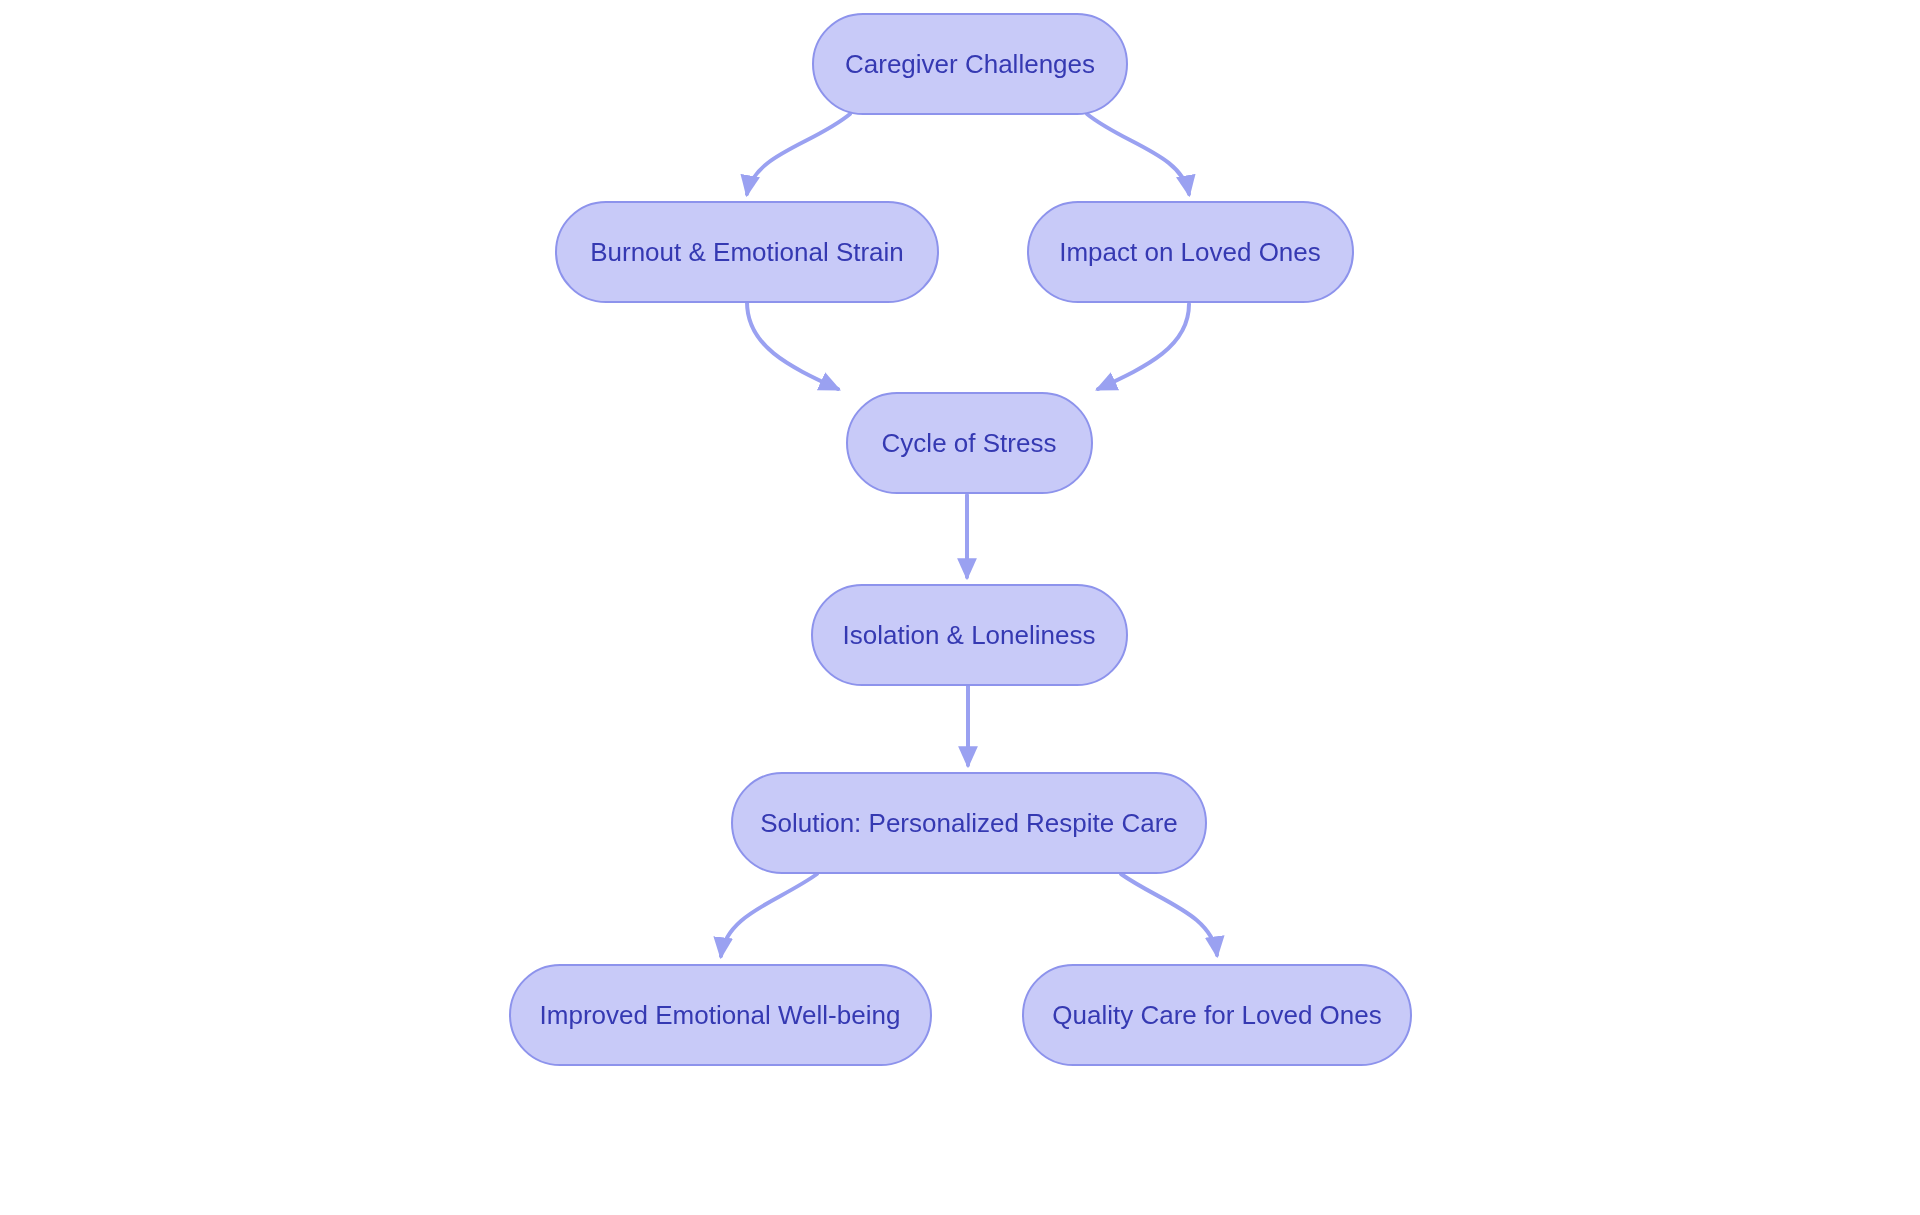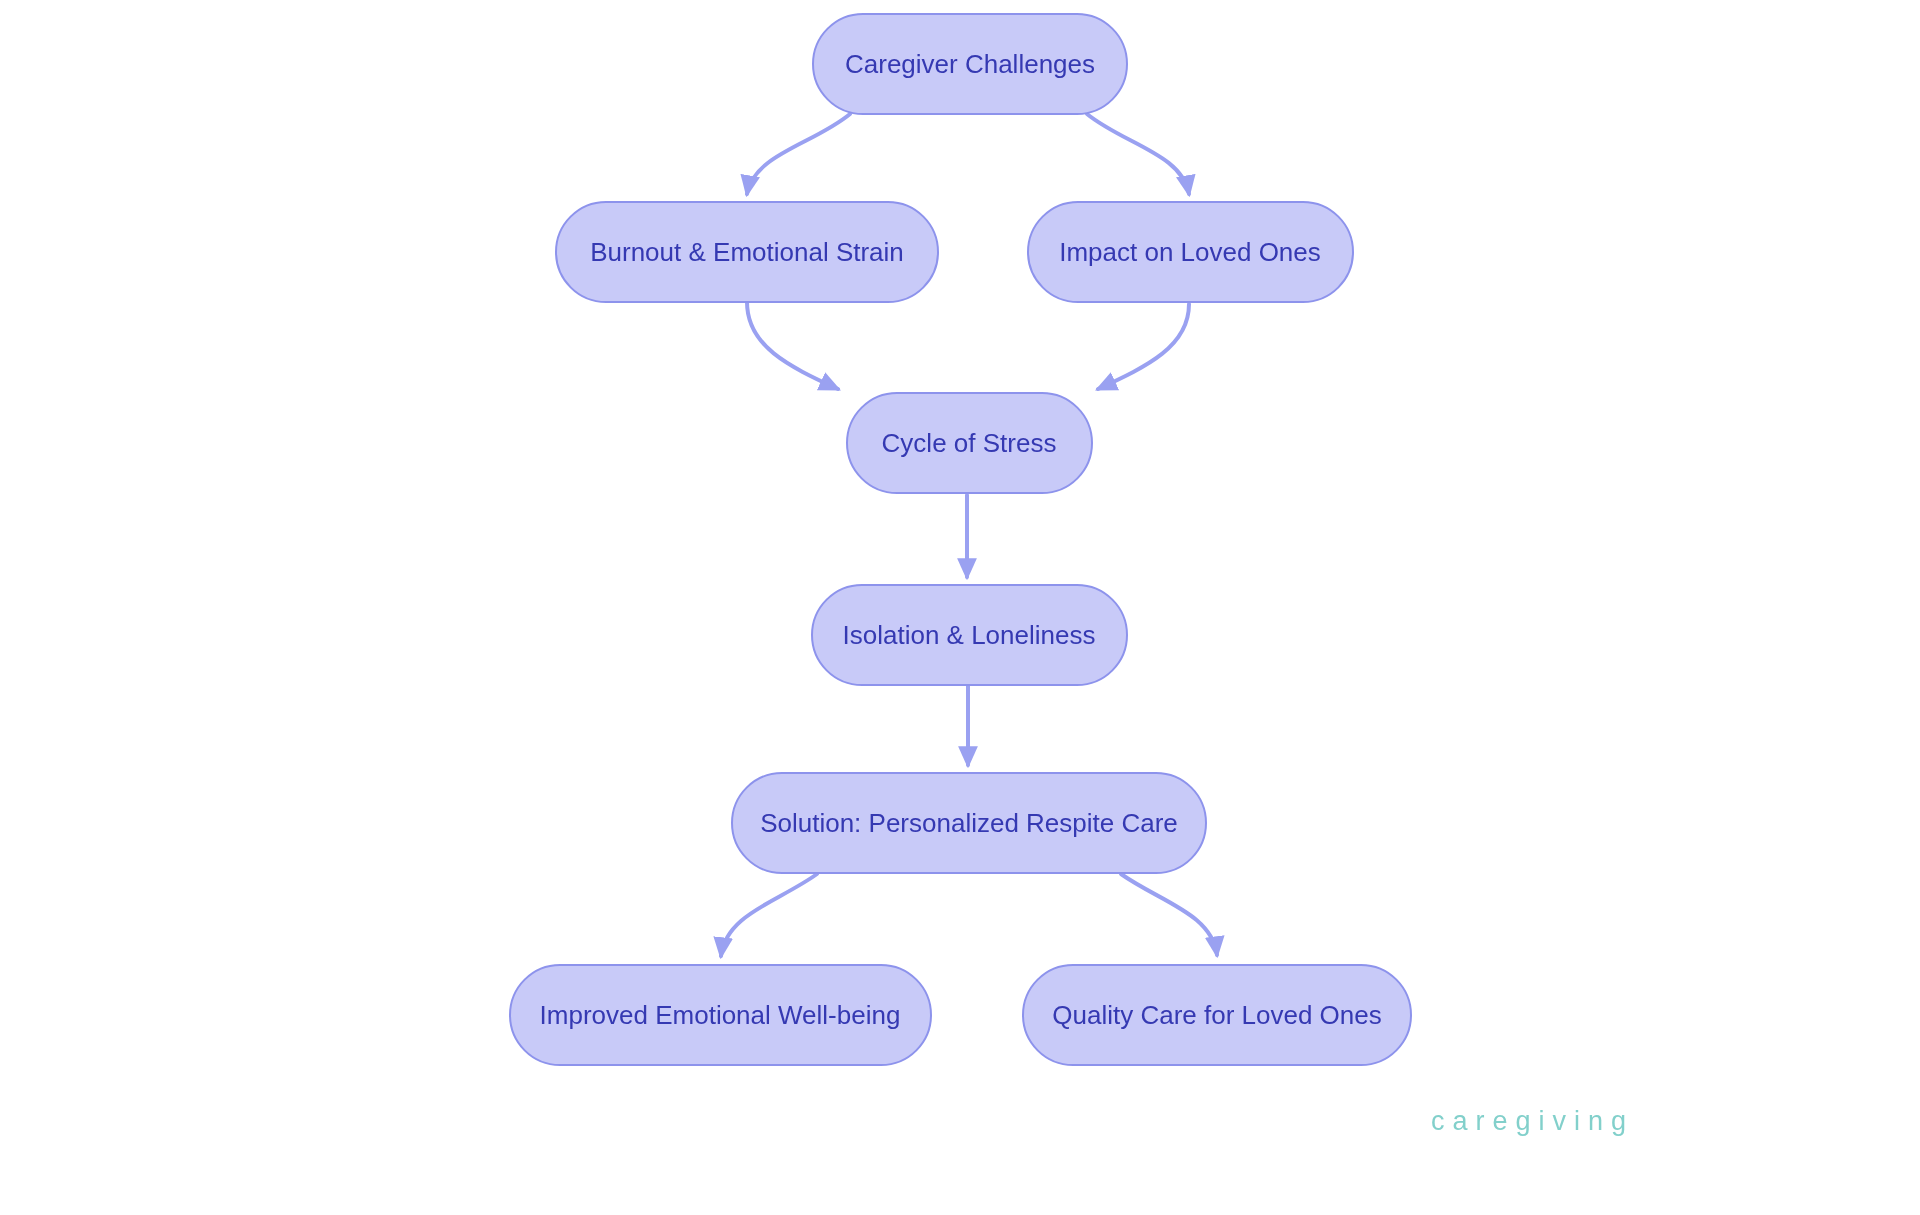--- a/index.html
+++ b/index.html
@@ -143,14 +143,13 @@
     </g>
 
     <g>
       <rect class="node-shape" x="1023" y="965" width="388" height="100" rx="50" ry="50"></rect>
       <text class="node-label" x="1217" y="1024">Quality Care for Loved Ones</text>
     </g>
   </svg>
 </div>
 
 <div class="logo">
-  <span class="tagline">caregiving</span>
 </div>
 
 </body></html>

